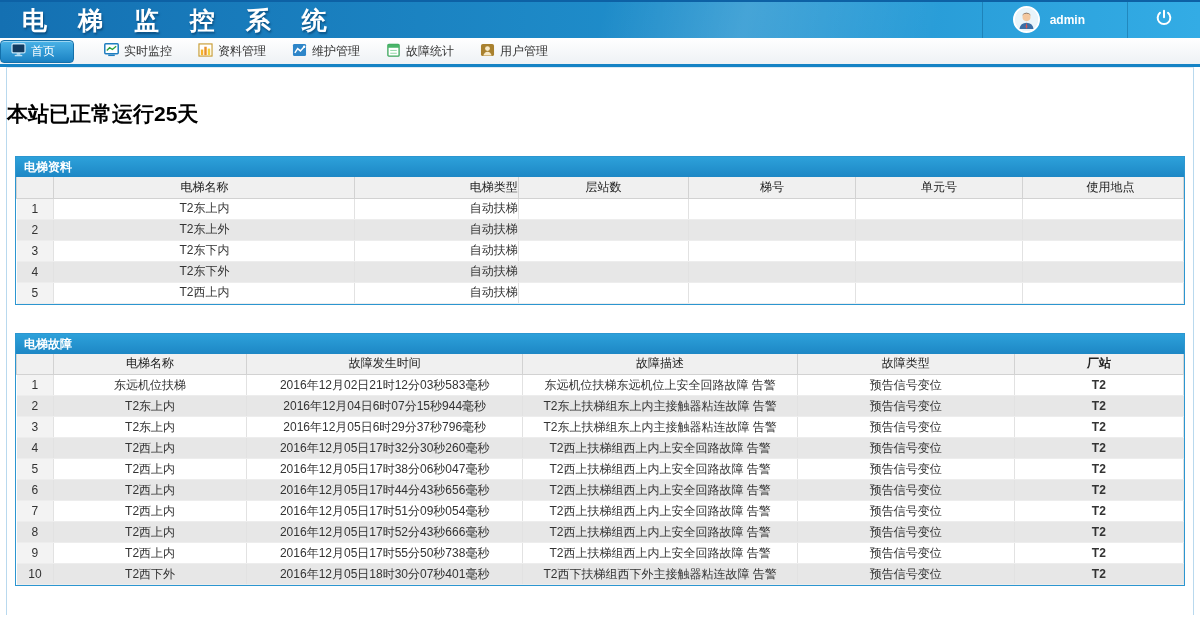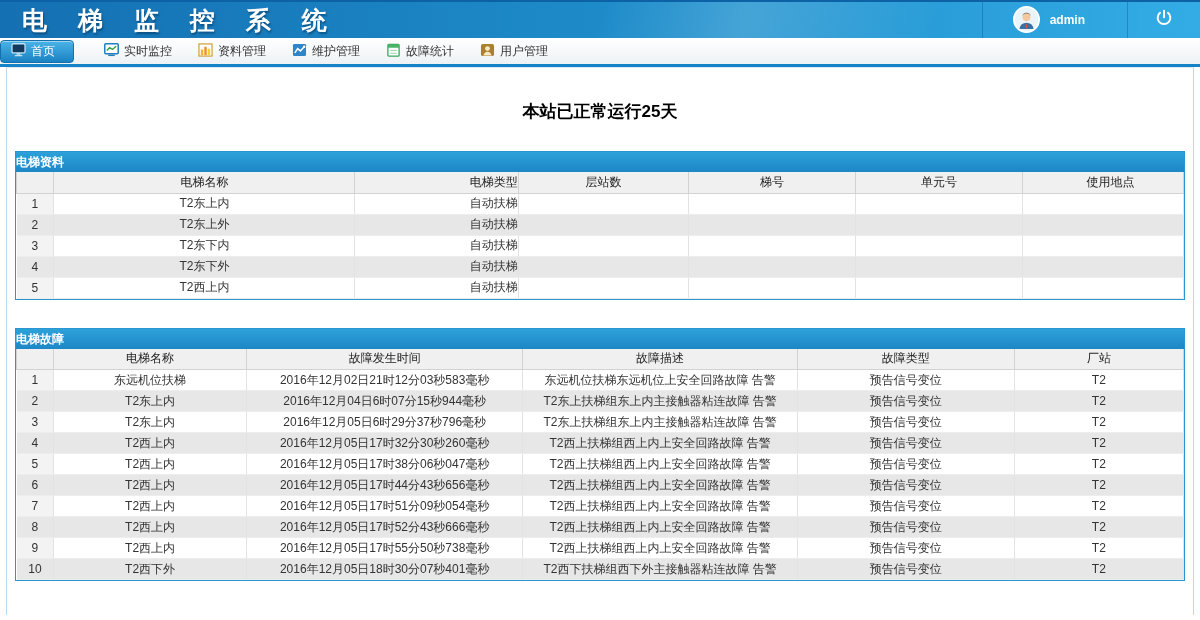--- a/index.html
+++ b/index.html
@@ -54,28 +54,28 @@
   }
   .nav-tab svg { flex: 0 0 auto; }
   
   .content {
     margin: 0 6px; height: 548px;
     border-left: 1px solid #b9d9ee; border-right: 1px solid #b9d9ee;
     border-top: 1px solid #ddeaf4;
     background: #fff;
   }
   .welcome {
-    text-align: center; font-size: 17px; font-weight: bold; color: #000;
+    font-size: 21px; font-weight: bold; color: #000;
     padding-top: 32px;
   }
   .panel { margin: 28px 8px 0; border: 1px solid #2c96d0; }
   .panel-title {
     background: linear-gradient(#2da1da, #1d87c5);
     color: #fff; font-size: 12px; font-weight: bold;
-    height: 20px; line-height: 20px; 
+    height: 20px; line-height: 20px; padding-left: 8px;
   }
   table { width: 100%; border-collapse: collapse; table-layout: fixed; font-size: 12px; color: #333; }
   th {
     background: #f0f0f0; height: 21px; font-weight: normal; color: #222;
     border: 1px solid #d2d2d2; border-top: none; text-align: center;
     overflow: hidden; white-space: nowrap;
   }
   td {
     height: 21px; text-align: center;
     border-right: 1px solid #e2e2e2; border-bottom: 1px solid #ededed;
@@ -90,21 +90,21 @@
   .tbl-info th:nth-child(3), .tbl-info td:nth-child(3) { width: 14.0%; text-align: right; }
   .tbl-info th:nth-child(4), .tbl-info td:nth-child(4) { width: 14.6%; }
   .tbl-info th:nth-child(5), .tbl-info td:nth-child(5) { width: 14.3%; }
   .tbl-info th:nth-child(6), .tbl-info td:nth-child(6) { width: 14.3%; }
   .tbl-info th:nth-child(7), .tbl-info td:nth-child(7) { width: 13.8%; padding-left: 15px; }
   .tbl-fault th:nth-child(1), .tbl-fault td:nth-child(1) { width: 3.2%; }
   .tbl-fault th:nth-child(2), .tbl-fault td:nth-child(2) { width: 16.5%; }
   .tbl-fault th:nth-child(3), .tbl-fault td:nth-child(3) { width: 23.7%; }
   .tbl-fault th:nth-child(4), .tbl-fault td:nth-child(4) { width: 23.5%; }
   .tbl-fault th:nth-child(5), .tbl-fault td:nth-child(5) { width: 18.6%; }
-  .tbl-fault th:nth-child(6), .tbl-fault td:nth-child(6) { width: 14.5%; }
+  .tbl-fault th:nth-child(6), .tbl-fault td:nth-child(6) { width: 14.5%; font-weight: bold; }
 </style>
 </head>
 <body>
 
 <div class="banner">
   <div class="banner-title">电 梯 监 控 系 统</div>
   <div class="user-area">
     <div class="user-box">
       <span class="avatar">
         <svg viewBox="0 0 24 24" width="23" height="23">

